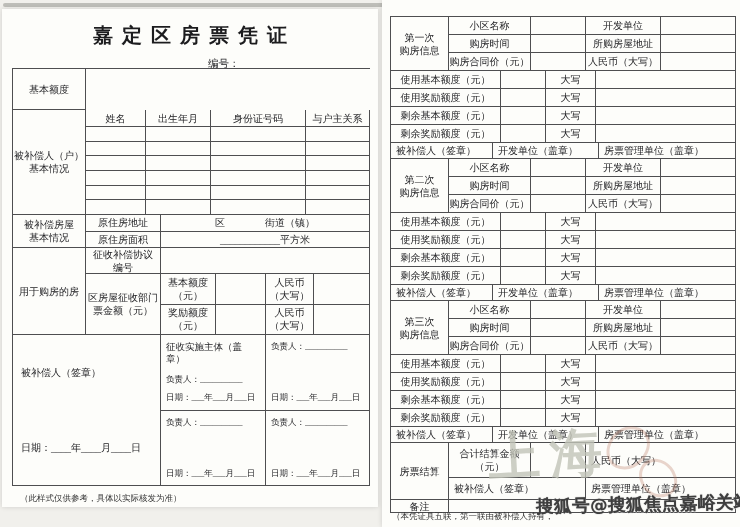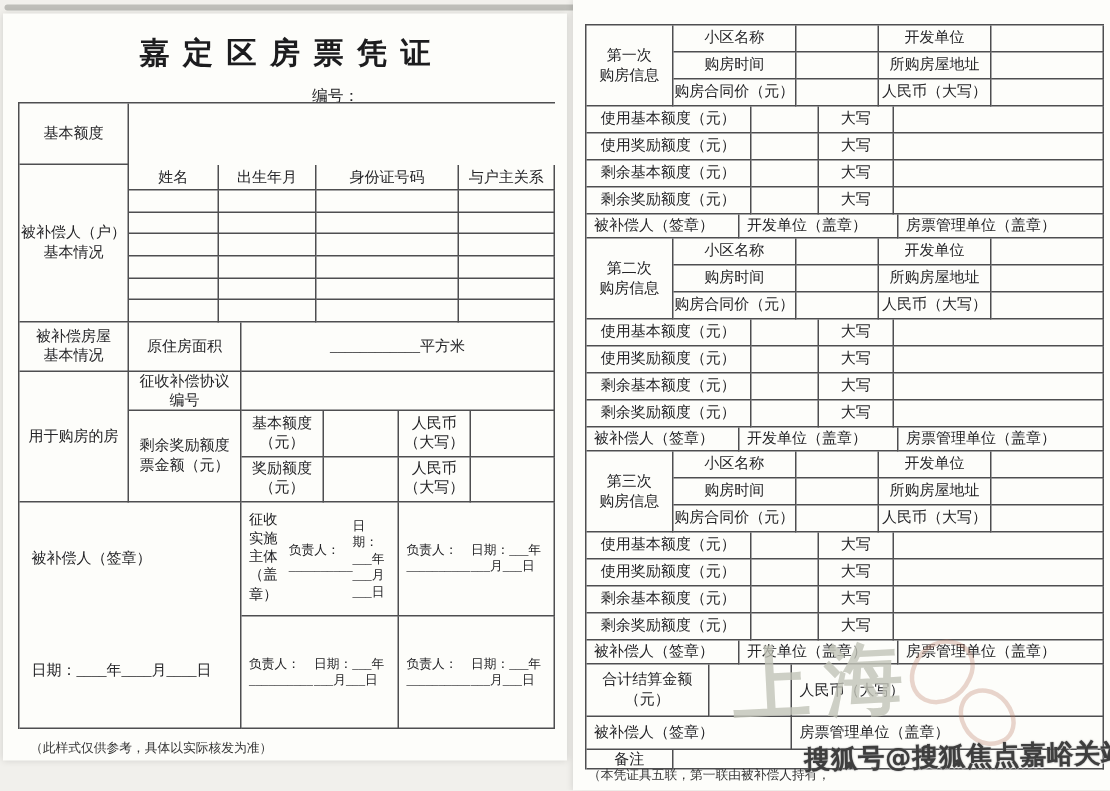--- a/index.html
+++ b/index.html
@@ -26,21 +26,21 @@
   .col{display:flex;flex-direction:column;flex:1;min-width:0;min-height:0}
   .row{display:flex;flex:0 0 auto;min-height:0}
   .f1{flex:1 1 0}
   .lab{white-space:pre-line}
   .pre{white-space:pre-line}
   .tl{justify-content:flex-start;text-align:left;padding-left:5px}
 
   .lt{position:absolute;left:10px;top:59px;width:358px;height:418px}
   .rt{position:absolute;left:8px;top:16px;width:346px;height:497px}
 
-  .stamp{flex-direction:row;align-items:center;justify-content:space-between;
+  .stamp{flex-direction:column;align-items:flex-start;justify-content:space-between;
          padding:6px 5px;text-align:left;font-size:8.5px}
   .stamp .st-title{font-size:9.5px}
   .holder{flex-direction:column;align-items:flex-start;justify-content:space-around;
           padding-left:8px;text-align:left;font-size:10px}
 
   .lfoot{position:absolute;left:18px;top:484px;font-size:8.5px;color:#333;white-space:nowrap}
   .rfoot{position:absolute;left:10px;top:511px;font-size:8.5px;color:#333;white-space:nowrap}
 
   .wm-center{position:absolute;left:488px;top:420px;font-size:52px;font-weight:bold;
              color:#c2c4b8;opacity:.8;letter-spacing:10px;transform:rotate(-3deg);
@@ -122,36 +122,40 @@
   </div>
 </div>
       </div>
     </div>
 
     <div class="sec" style="height:33px">
       <div class="c lab" style="width:73px">被补偿房屋
 基本情况</div>
       <div class="col">
         <div class="row f1">
+          <div class="c" style="width:75px">原住房地址</div>
+          <div class="c f1 pre">区　　　　街道（镇）</div>
+        </div>
+        <div class="row f1">
           <div class="c" style="width:75px">原住房面积</div>
           <div class="c f1">____________平方米</div>
         </div>
       </div>
     </div>
 
     <div class="sec" style="height:87px">
       <div class="c lab" style="width:73px">用于购房的房</div>
       <div class="col">
         <div class="row" style="height:26px">
           <div class="c lab" style="width:75px">征收补偿协议
 编号</div>
           <div class="c f1"></div>
         </div>
         <div class="row f1">
-          <div class="c lab" style="width:75px">剩余奖励额度
+          <div class="c lab" style="width:75px">区房屋征收部门
 票金额（元）</div>
           <div class="col">
             <div class="row f1">
               <div class="c lab" style="width:55px">基本额度
 （元）</div>
               <div class="c" style="width:50px"></div>
               <div class="c lab" style="width:48px">人民币
 （大写）</div>
               <div class="c f1"></div>
             </div>
@@ -363,20 +367,21 @@
     <div class="c f1"></div>
   </div>
   <div class="row" style="height:16px">
     <div class="c tl" style="width:102px">被补偿人（签章）</div>
     <div class="c tl" style="width:106px">开发单位（盖章）</div>
     <div class="c tl f1">房票管理单位（盖章）</div>
   </div>
 </div>
 
     <div class="sec" style="height:57px">
+      <div class="c lab" style="width:58px">房票结算</div>
       <div class="col">
         <div class="row" style="height:35px">
           <div class="c lab" style="width:82px">合计结算金额
 （元）</div>
           <div class="c" style="width:55px"></div>
           <div class="c tl f1">人民币（大写）</div>
         </div>
         <div class="row f1">
           <div class="c tl" style="width:137px">被补偿人（签章）</div>
           <div class="c tl f1">房票管理单位（盖章）</div>

